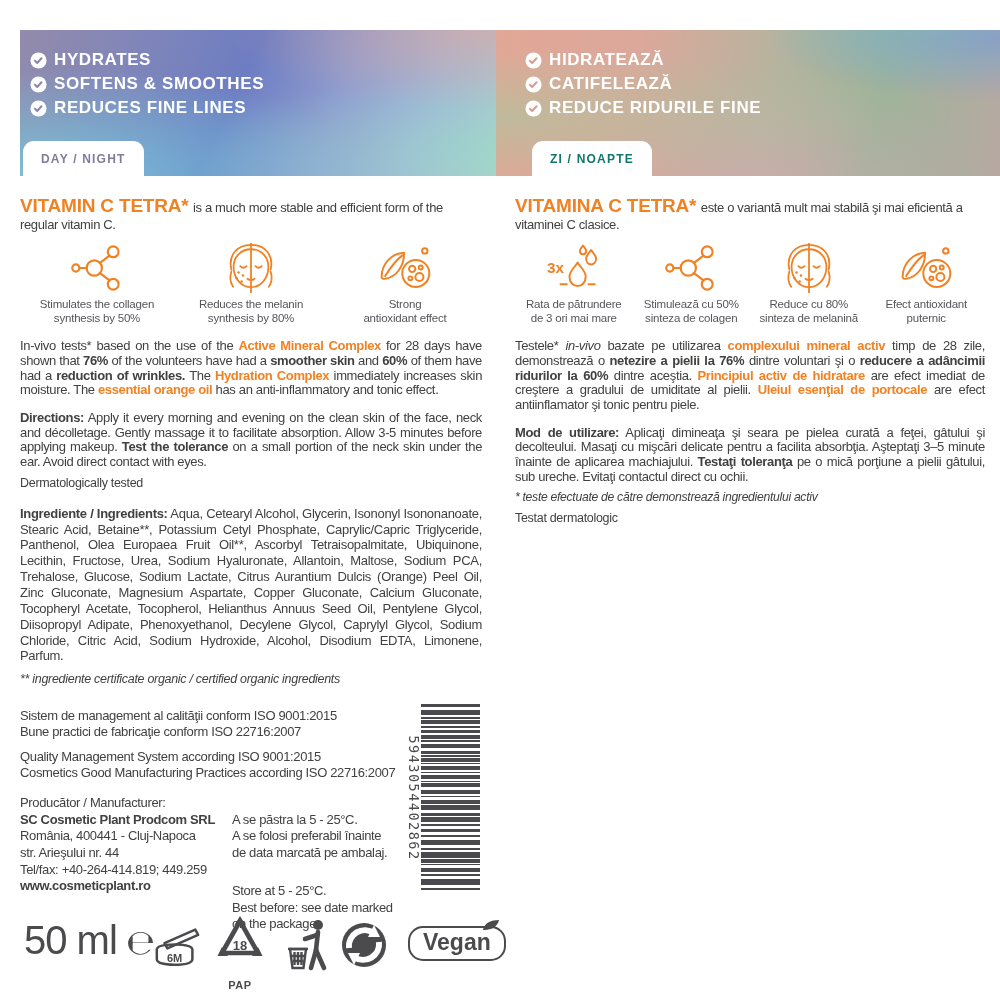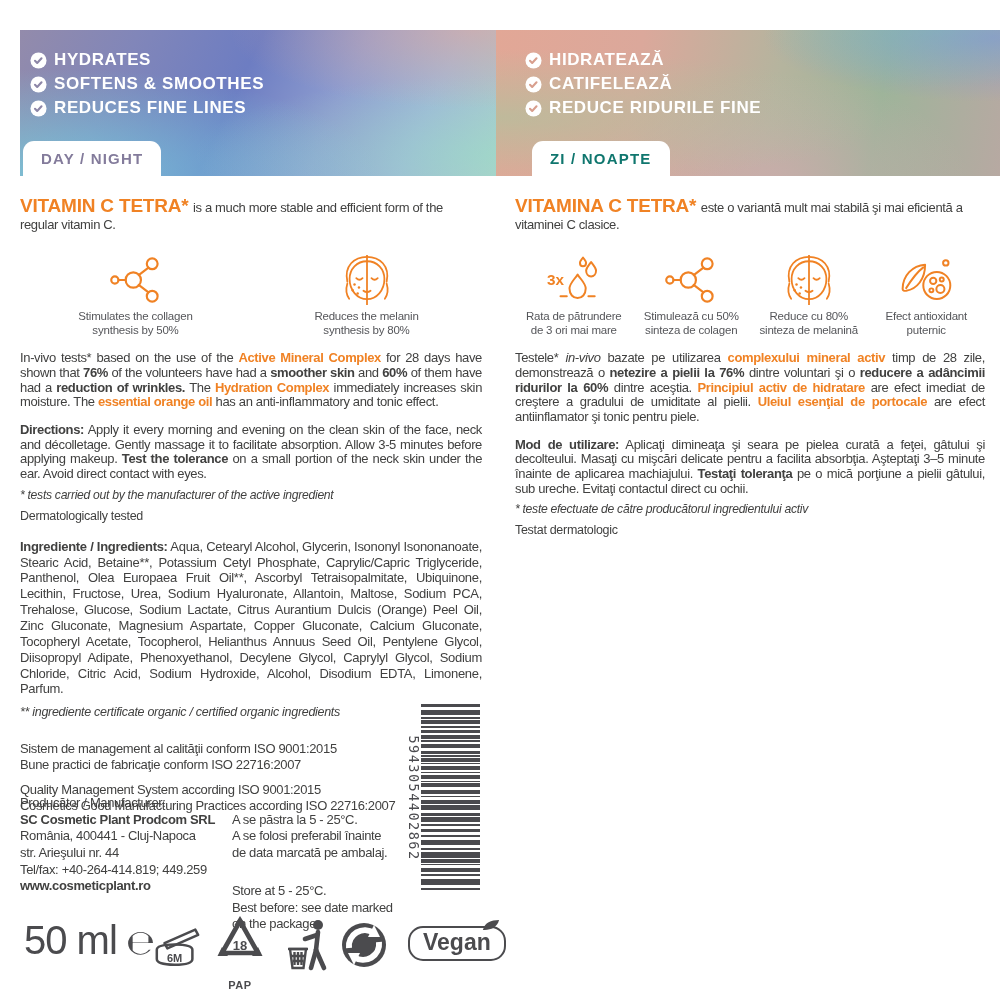--- a/index.html
+++ b/index.html
@@ -21,29 +21,29 @@
       radial-gradient(ellipse at 0% 60%, rgba(168,198,158,.6), transparent 55%),
       radial-gradient(ellipse at 55% 105%, rgba(214,168,178,.6), transparent 50%),
       linear-gradient(100deg,#e2a796 0%,#dba89b 28%,#b5b49e 55%,#9eb49a 75%,#b7a9a2 100%);}
   .benefits{position:absolute;top:20px;display:flex;flex-direction:column;gap:4px;}
   .band-left .benefits{left:10px;color:#8d86a7;}
   .band-right .benefits{left:29px;color:#d89e8d;text-align:right;}
   .benefit{display:flex;align-items:center;gap:7px;}
   .chk{width:17px;height:17px;flex:0 0 auto;}
   .benefit-label{color:#ffffff;font-weight:700;font-size:17px;letter-spacing:.6px;}
   .tab{position:absolute;bottom:0;height:35px;background:#ffffff;border-radius:11px 11px 0 0;
-       display:flex;align-items:center;padding:0 18px;font-weight:700;font-size:15px;letter-spacing:1.2px;}
+       display:flex;align-items:center;padding:0 18px;font-weight:700;font-size:12px;letter-spacing:1.2px;}
   .band-left .tab{left:3px;color:#837b9b;}
   .band-right .tab{left:24px;color:#0f766e;margin-left:12px;}
 
   
   .col{position:absolute;top:196px;}
   .col-en{left:20px;width:462px;}
   .col-ro{left:515px;width:470px;}
-  .title-line{margin-bottom:22px;line-height:1.05;}
+  .title-line{margin-bottom:10px;line-height:1.05;}
   .brand{color:#f08224;font-weight:700;font-size:19px;letter-spacing:-.2px;}
   .tail{font-size:13px;letter-spacing:-.35px;}
   .features{display:flex;margin:2px 0 6px 0;}
   .feature{flex:1 1 0;display:flex;flex-direction:column;align-items:center;}
   .feat-svg{width:54px;height:50px;}
   .feat-caption{margin-top:4px;font-size:11.5px;line-height:1.28;letter-spacing:-.2px;color:#55565a;text-align:center;white-space:pre-line;}
   .para{font-size:13px;line-height:1.13;letter-spacing:-.35px;text-align:justify;margin-bottom:6px;}
   .b{font-weight:700;} .i{font-style:italic;} .o{color:#f08224;}
   .footnote{font-size:12.2px;font-style:italic;letter-spacing:-.3px;margin-bottom:7px;}
   .derm{font-size:12.5px;letter-spacing:-.3px;margin-bottom:16px;}
@@ -258,24 +258,30 @@
         <div class="feat-caption">Stimulates the collagen
 synthesis by 50%</div>
       </div>
       <div class="feature">
         <svg class="feat-svg">
             <use href="#sym-face"></use>
           </svg>
         <div class="feat-caption">Reduces the melanin
 synthesis by 80%</div>
       </div>
+      <div class="feature">
+        <svg class="feat-svg">
+            <use href="#sym-leaf"></use>
+          </svg>
+        <div class="feat-caption">Strong
+antioxidant effect</div>
+      </div>
     </div>
     <p class="para"><span>In-vivo tests* based on the use of the </span><span class="b o">Active Mineral Complex</span><span> for 28 days have shown that </span><span class="b">76%</span><span> of the volunteers have had a </span><span class="b">smoother skin</span><span> and </span><span class="b">60%</span><span> of them have had a </span><span class="b">reduction of wrinkles.</span><span> The </span><span class="b o">Hydration Complex</span><span> immediately increases skin moisture. The </span><span class="b o">essential orange oil</span><span> has an anti-inflammatory and tonic effect.</span></p>
     <p class="para"><span class="b">Directions:</span><span> Apply it every morning and evening on the clean skin of the face, neck and décolletage. Gently massage it to facilitate absorption. Allow 3-5 minutes before applying makeup. </span><span class="b">Test the tolerance</span><span> on a small portion of the neck skin under the ear. Avoid direct contact with eyes.</span></p>
-    <div class="footnote">* tests carried out by the manufacturer of the active ingredient</div>
     <div class="derm">Dermatologically tested</div>
     <p class="ingredients"><span class="b">Ingrediente / Ingredients:</span><span> Aqua, Cetearyl Alcohol, Glycerin, Isononyl Isononanoate, Stearic Acid, Betaine**, Potassium Cetyl Phosphate, Caprylic/Capric Triglyceride, Panthenol, Olea Europaea Fruit Oil**, Ascorbyl Tetraisopalmitate, Ubiquinone, Lecithin, Fructose, Urea, Sodium Hyaluronate, Allantoin, Maltose, Sodium PCA, Trehalose, Glucose, Sodium Lactate, Citrus Aurantium Dulcis (Orange) Peel Oil, Zinc Gluconate, Magnesium Aspartate, Copper Gluconate, Calcium Gluconate, Tocopheryl Acetate, Tocopherol, Helianthus Annuus Seed Oil, Pentylene Glycol, Diisopropyl Adipate, Phenoxyethanol, Decylene Glycol, Caprylyl Glycol, Sodium Chloride, Citric Acid, Sodium Hydroxide, Alcohol, Disodium EDTA, Limonene, Parfum.</span></p>
     <div class="organic">** ingrediente certificate organic / certified organic ingredients</div>
     <div class="iso">
 
     <div>Sistem de management al calităţii conform ISO 9001:2015</div>
         <div>Bune practici de fabricaţie conform ISO 22716:2007</div>
       </div>
     <div class="iso">
 
@@ -314,21 +320,21 @@
       <div class="feature">
         <svg class="feat-svg">
             <use href="#sym-leaf"></use>
           </svg>
         <div class="feat-caption">Efect antioxidant
 puternic</div>
       </div>
     </div>
     <p class="para"><span>Testele* </span><span class="i">in-vivo</span><span> bazate pe utilizarea </span><span class="b o">complexului mineral activ</span><span> timp de 28 zile, demonstrează o </span><span class="b">netezire a pielii la 76%</span><span> dintre voluntari şi o </span><span class="b">reducere a adâncimii ridurilor la 60%</span><span> dintre aceştia. </span><span class="b o">Principiul activ de hidratare</span><span> are efect imediat de creştere a gradului de umiditate al pielii. </span><span class="b o">Uleiul esenţial de portocale</span><span> are efect antiinflamator şi tonic pentru piele.</span></p>
     <p class="para"><span class="b">Mod de utilizare:</span><span> Aplicaţi dimineaţa şi seara pe pielea curată a feţei, gâtului şi decolteului. Masaţi cu mişcări delicate pentru a facilita absorbţia. Aşteptaţi 3–5 minute înainte de aplicarea machiajului. </span><span class="b">Testaţi toleranţa</span><span> pe o mică porţiune a pielii gâtului, sub ureche. Evitaţi contactul direct cu ochii.</span></p>
-    <div class="footnote">* teste efectuate de către producătorul ingredientului activ</div>
+    <div class="footnote">* teste efectuate de către demonstrează ingredientului activ</div>
     <div class="derm">Testat dermatologic</div>
   </div>
 
   <div class="manufacturer">
     <div>Producător / Manufacturer:</div>
     <div class="b">SC Cosmetic Plant Prodcom SRL</div>
     <div>
 
     <div>România, 400441 - Cluj-Napoca</div>
         <div>str. Arieşului nr. 44</div>

